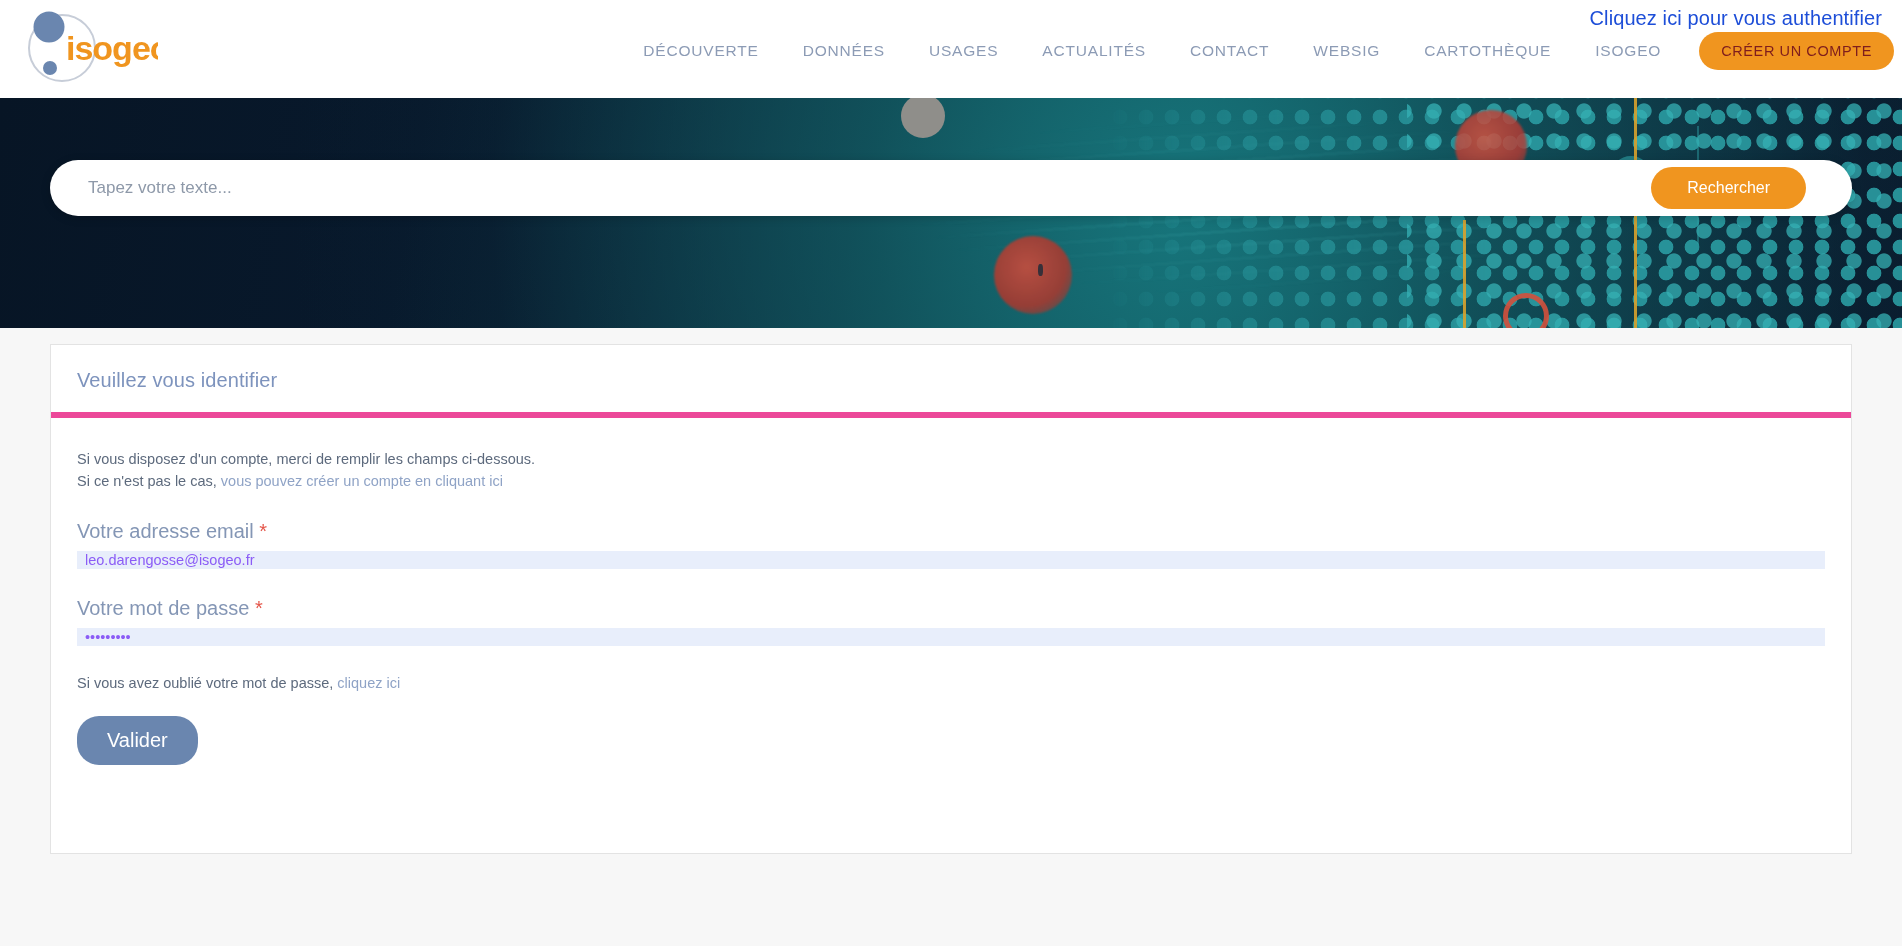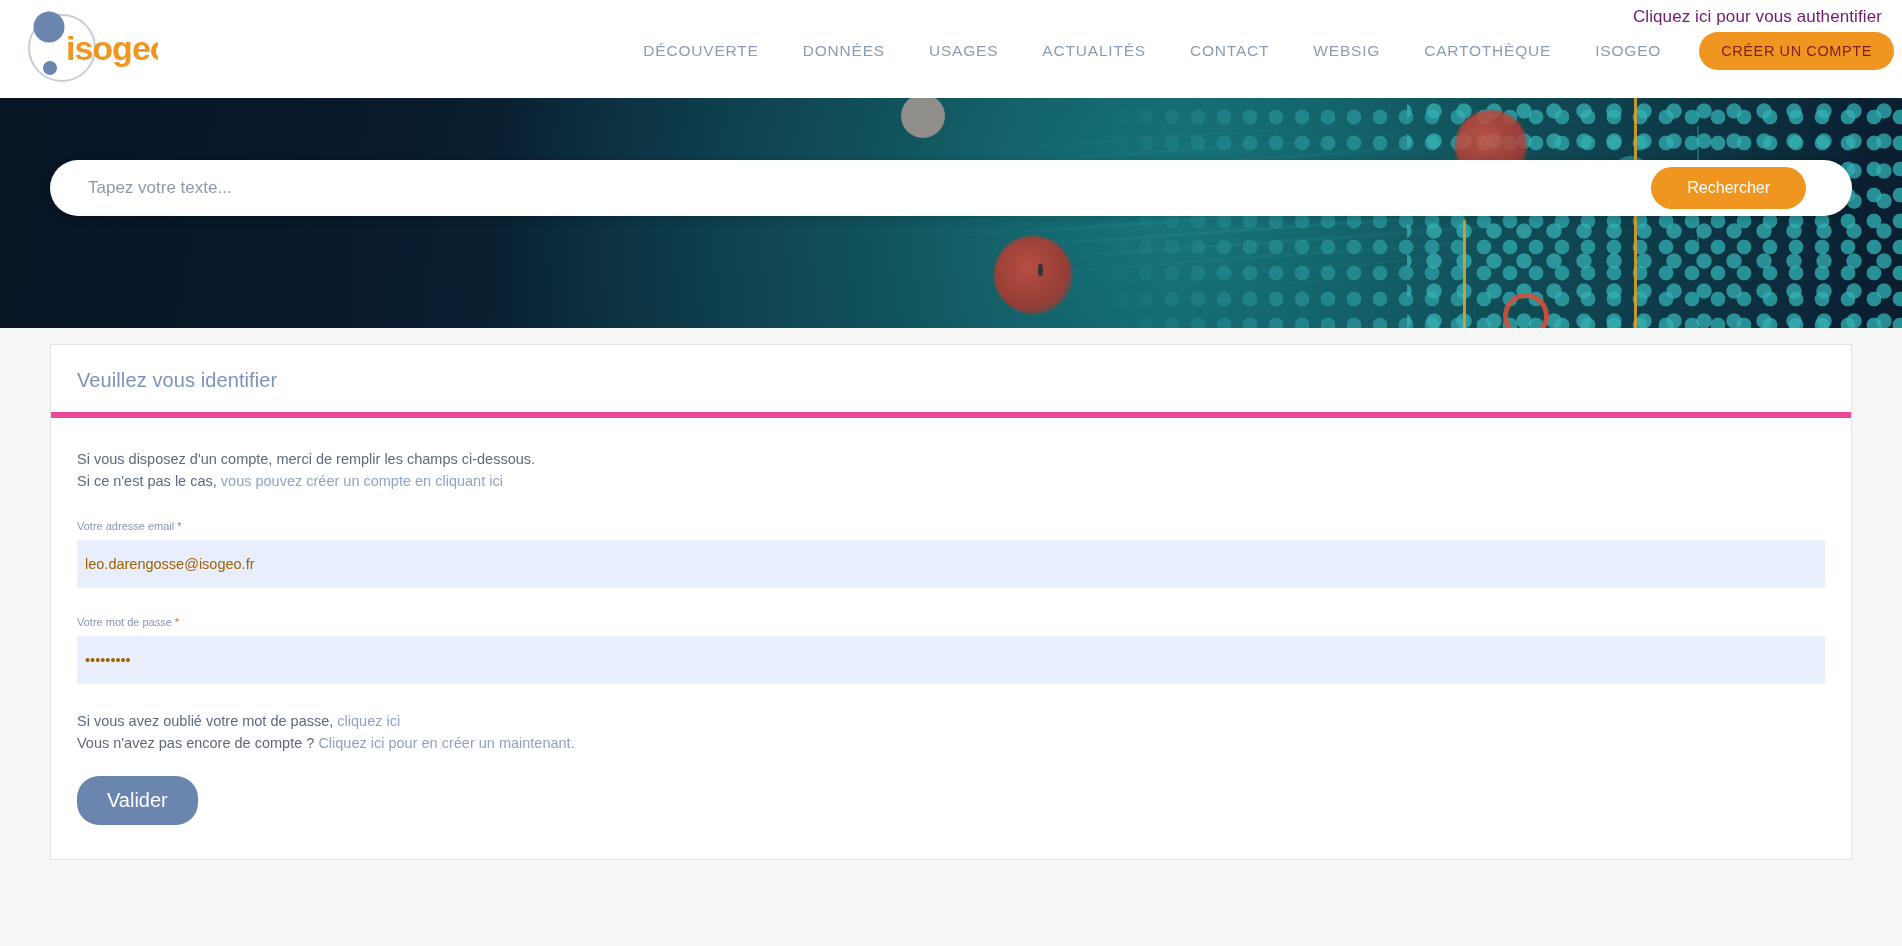--- a/index.html
+++ b/index.html
@@ -26,22 +26,22 @@
     top: 8px;
     width: 140px;
     height: 78px;
   }
   .logo-svg { display: block; }
 
   .auth-link {
     position: absolute;
     right: 20px;
     top: 7px;
-    font-size: 17px;
-    color: #701a75;
+    font-size: 20px;
+    color: #1d4ed8;
     letter-spacing: .1px;
     cursor: pointer;
     white-space: nowrap;
   }
 
   .nav {
     position: absolute;
     right: 8px;
     top: 32px;
     display: flex;
@@ -246,34 +246,34 @@
   .card-body { padding: 30px 26px 34px 26px; }
 
   .intro { font-size: 14.5px; line-height: 22px; color: #5d6a7d; }
   .intro .row { white-space: nowrap; }
   .link { color: #8fa3c6; cursor: pointer; }
   .req-star { color: #e4564a; }
 
   .field-label {
     display: block;
     margin: 28px 0 8px 0;
-    font-size: 11px;
+    font-size: 20px;
     color: #8496b5;
   }
   .field-input {
     display: block;
     width: 1748px;
     max-width: 100%;
-    height: 48px;
+    height: 18px;
     background: #e8eefb;
     border: none;
     outline: none;
     padding: 0 8px;
     font-size: 14.5px;
-    color: #a16207;
+    color: #8b5cf6;
     font-family: "Liberation Sans", sans-serif;
   }
   .helper {
     margin-top: 26px;
     font-size: 14.5px;
     line-height: 22px;
     color: #5d6a7d;
   }
   .validate-btn {
     margin-top: 22px;
@@ -366,22 +366,19 @@
       <label class="field-label">
         <span>Votre mot de passe</span>
         <span class="req-star">*</span>
       </label>
       <input class="field-input" type="text" value="•••••••••" style="">
 
       <div class="helper">
         <div>
           <span>Si vous avez oublié votre mot de passe, </span><span class="link">cliquez ici</span>
         </div>
-        <div>
-          <span>Vous n'avez pas encore de compte ? </span><span class="link">Cliquez ici pour en créer un maintenant.</span>
-        </div>
       </div>
 
       <button class="validate-btn">Valider</button>
 
     </div>
   </div>
 </div>
 
 </body></html>

